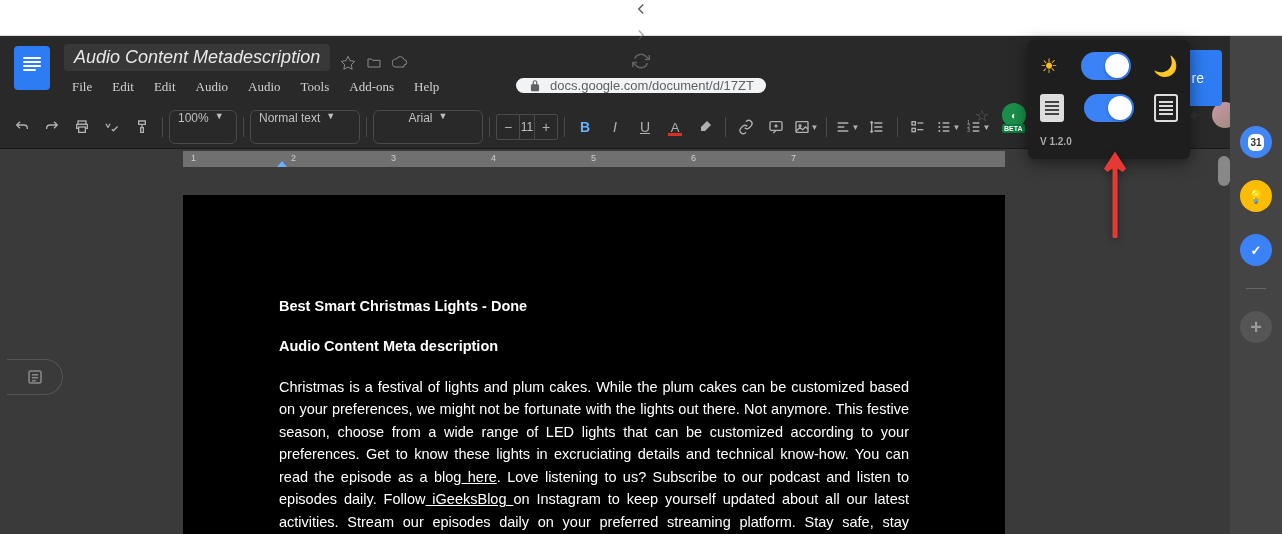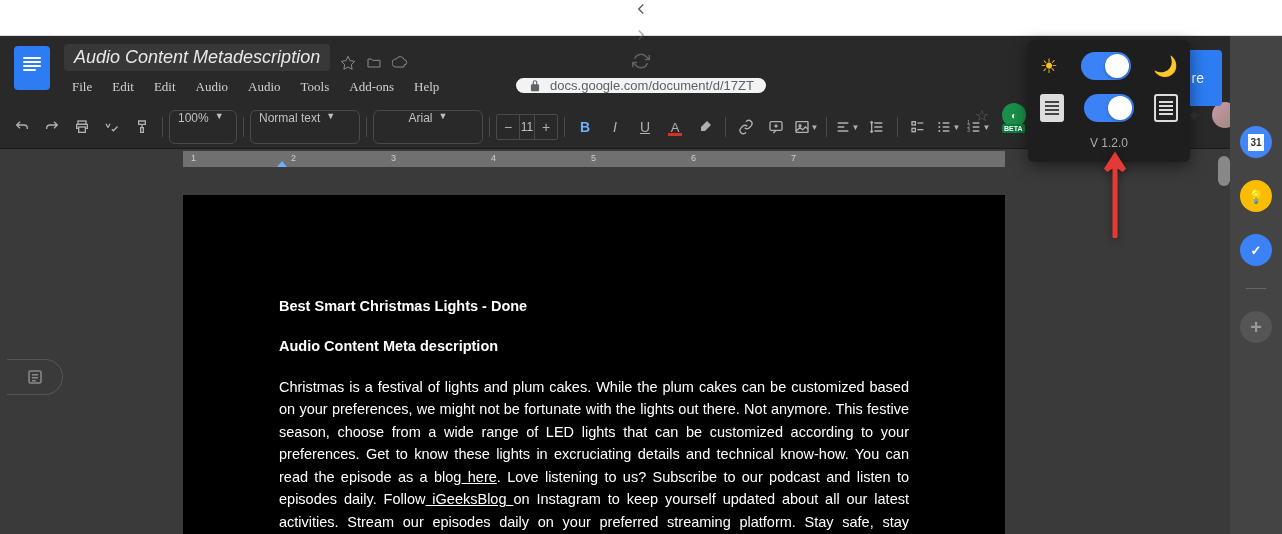--- a/index.html
+++ b/index.html
@@ -81,21 +81,21 @@
 .popup-row:last-of-type { margin-bottom: 8px; }
 .popup-icon { font-size: 20px; }
 .toggle { width: 50px; height: 28px; background: #3b82f6; border-radius: 14px; position: relative; cursor: pointer; }
 .toggle-knob { position: absolute; right: 2px; top: 2px; width: 24px; height: 24px; background: white; border-radius: 50%; box-shadow: 0 1px 3px rgba(0,0,0,0.3); }
 .doc-mode-icon { width: 24px; height: 28px; border: 2px solid; border-radius: 3px; display: flex; flex-direction: column; justify-content: center; gap: 2px; padding: 3px; }
 .doc-mode-icon .ln { height: 2px; }
 .doc-mode-light { border-color: #ddd; background: #ddd; }
 .doc-mode-light .ln { background: #444; }
 .doc-mode-dark { border-color: #ddd; background: #222; }
 .doc-mode-dark .ln { background: #ddd; }
-.popup-version { color: #aaa; font-size: 12px; text-align: center; margin-top: 4px; }
+.popup-version { color: #aaa; font-size: 10px; text-align: left; margin-top: 4px; font-weight: bold; }
 .arrow-pointer { position: absolute; top: 148px; right: 152px; z-index: 101; }
 .arrow-pointer svg { filter: drop-shadow(0 2px 4px rgba(0,0,0,0.4)); }
 </style>
 </head>
 <body>
 
 <div class="browser-bar">
   <div class="nav-btn">
       <svg viewBox="0 0 24 24" fill="none" stroke="currentColor" stroke-width="2">
         <path d="M15 18l-6-6 6-6"></path>
@@ -330,21 +330,21 @@
     <div class="page-content">
       <div class="bold-line">Best Smart Christmas Lights - Done</div>
       <div class="bold-line">Audio Content Meta description</div>
       <p><span>Christmas is a festival of lights and plum cakes. While the plum cakes can be customized based on your preferences, we might not be fortunate with the lights out there. Not anymore. This festive season, choose from a wide range of LED lights that can be customized according to your preferences. Get to know these lights in excruciating details and technical know-how. You can read the episode as a blog</span><span class="link"> here</span><span>. Love listening to us? Subscribe to our podcast and listen to episodes daily. Follow</span><span class="link"> iGeeksBlog </span><span>on Instagram to keep yourself updated about all our latest activities. Stream our episodes daily on your preferred streaming platform. Stay safe, stay connected!</span></p>
     </div>
   </div>
 </div>
 
 <div class="side-panel">
   <div class="side-icon" style="background:#4285f4">
-      <span style="background:white;color:#333;font-size:10px;padding:3px 2px;border-radius:0">31</span>
+      <span style="background:white;color:#333;font-size:10px;padding:3px 2px;border-radius:6px">31</span>
     </div>
   <div class="side-icon" style="background:#fbbc04">💡</div>
   <div class="side-icon" style="background:#3b82f6">✓</div>
   <div class="side-sep"></div>
   <div class="side-icon side-add">+</div>
 </div>
 
 <div class="v-scrollbar"></div>
 
 <div class="ext-popup">

